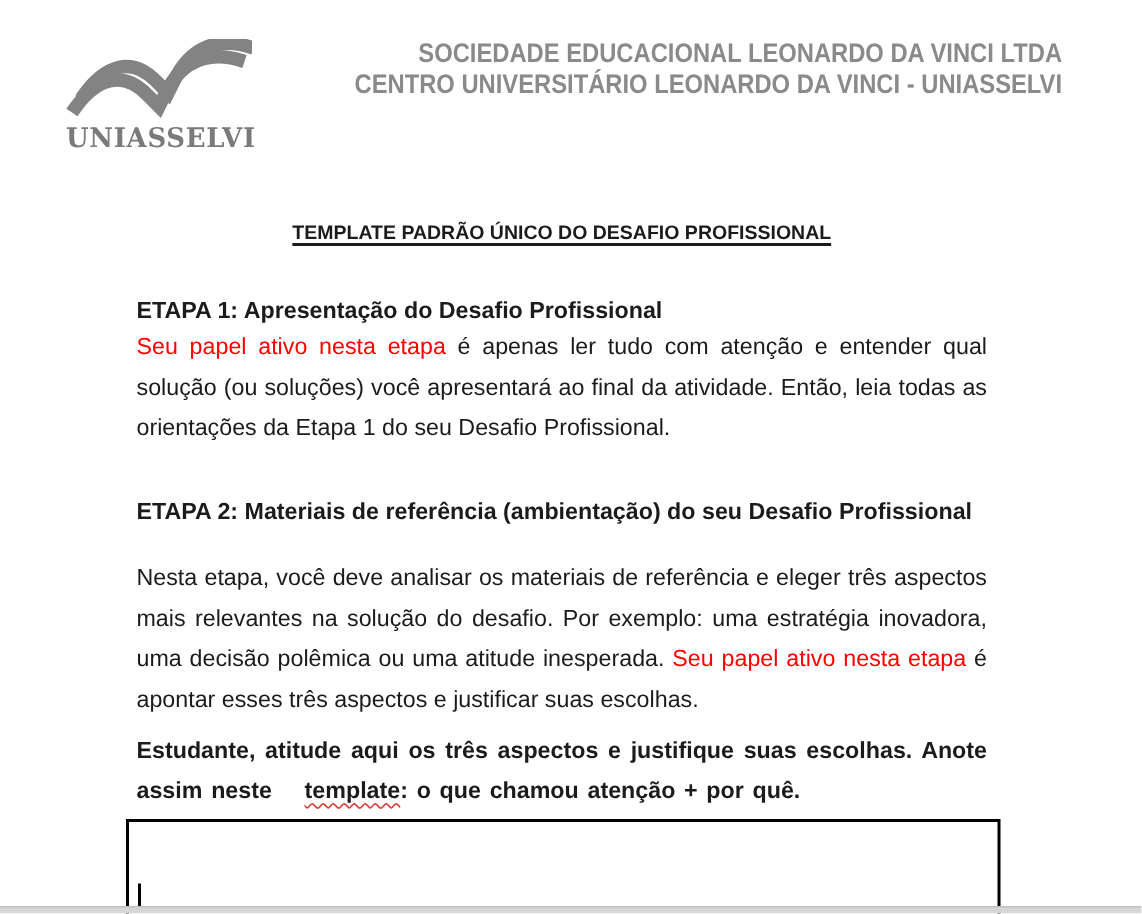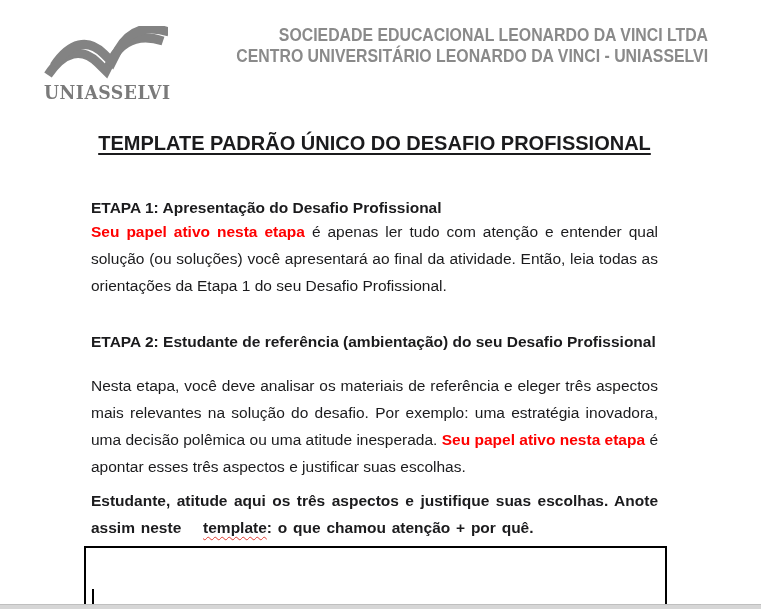--- a/index.html
+++ b/index.html
@@ -18,35 +18,35 @@
     transform:scaleX(0.96);transform-origin:0 0;
   }
   .org-block{
     right:53px;top:25px;text-align:right;color:#8a8a8a;font-weight:bold;
     font-size:18px;line-height:21px;white-space:nowrap;
     transform:scaleX(0.88);transform-origin:100% 0;letter-spacing:0px;
   }
 
   
   .doc-title{
-    left:91px;top:132px;width:567px;text-align:center;
-    font-size:20px;font-weight:bold;
+    left:91px;top:147px;width:567px;text-align:center;
+    font-size:13px;font-weight:bold;
   }
   .doc-title span{
     text-decoration:underline;text-decoration-thickness:1.5px;text-underline-offset:3px;
   }
   .sec-heading{
     left:91px;width:567px;font-size:15.5px;font-weight:bold;line-height:20px;
   }
   .para{
     left:91px;width:567px;font-size:15.5px;line-height:27px;
     text-align:justify;text-align-last:left;
   }
   .para.bold{font-weight:bold;word-spacing:1.5px;}
-  .hl-red{color:#fe0000;font-weight:bold;}
+  .hl-red{color:#fe0000;font-weight:normal;}
   .spell-error{
     text-decoration:underline wavy #e03a2f;
     text-decoration-thickness:1px;text-underline-offset:3px;margin-left:16px;
   }
 
   
   .answer-box{
     left:84px;top:546px;width:579px;height:75px;
     border:2px solid #000;background:#fff;
   }
@@ -80,21 +80,21 @@
 
   <div class="abs doc-title">
     <span>TEMPLATE PADRÃO ÚNICO DO DESAFIO PROFISSIONAL</span>
   </div>
 
   <div class="abs sec-heading" style="top:198px">ETAPA 1: Apresentação do Desafio Profissional</div>
   <div class="abs para" style="top:218px">
     <span class="hl-red">Seu papel ativo nesta etapa</span><span> é apenas ler tudo com atenção e entender qual solução (ou soluções) você apresentará ao final da atividade. Então, leia todas as orientações da Etapa 1 do seu Desafio Profissional.</span>
   </div>
 
-  <div class="abs sec-heading" style="top:332px">ETAPA 2: Estudante de referência (ambientação) do seu Desafio Profissional</div>
+  <div class="abs sec-heading" style="top:332px">ETAPA 2: Materiais de referência (ambientação) do seu Desafio Profissional</div>
   <div class="abs para" style="top:372px">
     <span>Nesta etapa, você deve analisar os materiais de referência e eleger três aspectos mais relevantes na solução do desafio. Por exemplo: uma estratégia inovadora, uma decisão polêmica ou uma atitude inesperada. </span><span class="hl-red">Seu papel ativo nesta etapa</span><span> é apontar esses três aspectos e justificar suas escolhas.</span>
   </div>
 
   <div class="abs para bold" style="top:487px">
     <span>Estudante, atitude aqui os três aspectos e justifique suas escolhas. Anote assim neste </span><span class="spell-error">template</span><span>: o que chamou atenção + por quê.</span>
   </div>
 
   <div class="abs answer-box">
     <span></span>

